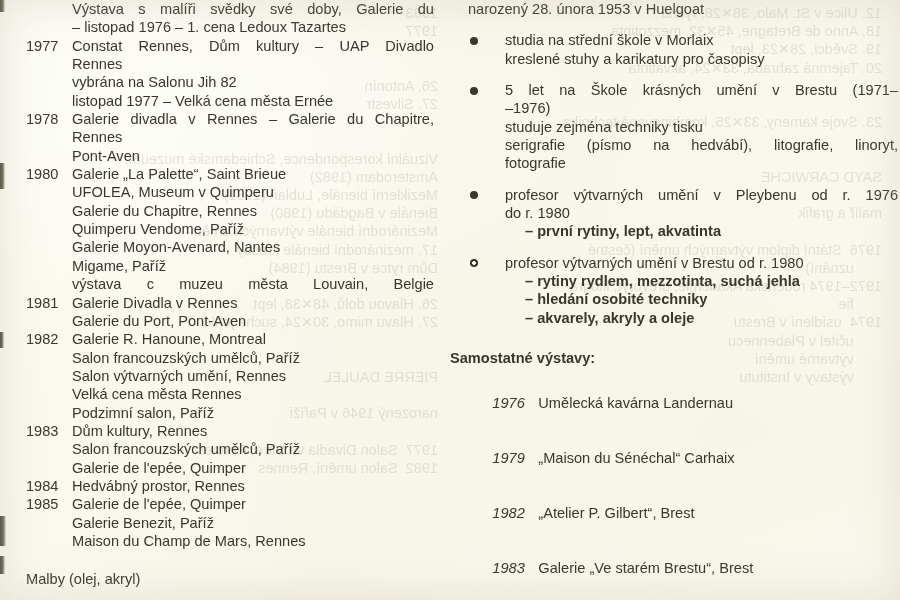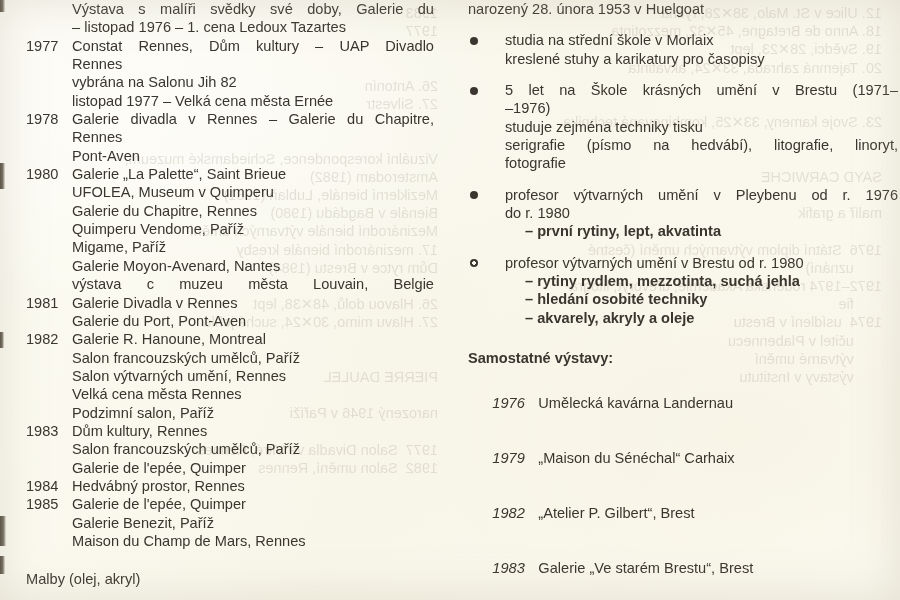--- a/index.html
+++ b/index.html
@@ -116,21 +116,21 @@
     text-align-last: justify;
     white-space: normal;
     padding-right: 2px;
   }
   .sub-line {
     white-space: pre;
     padding-left: 20px;
     font-weight: bold;
   }
   .heading {
-    margin-left: 18px;
+    margin-left: 0;
     font-weight: bold;
     margin-top: 22px;
     margin-bottom: 8px;
   }
   .listing-row {
     margin-left: 18px;
     white-space: pre;
   }
   .listing-row .ly { display: inline-block; width: 46px; font-style: italic; }
 
@@ -263,25 +263,25 @@
     <div class="entry-row">
       <span class="entry-year"></span>
       <span class="entry-body">Galerie du Chapitre, Rennes</span>
     </div>
     <div class="entry-row">
       <span class="entry-year"></span>
       <span class="entry-body">Quimperu Vendome, Paříž</span>
     </div>
     <div class="entry-row">
       <span class="entry-year"></span>
+      <span class="entry-body">Galerie Moyon-Avenard, Nantes</span>
+    </div>
+    <div class="entry-row">
+      <span class="entry-year"></span>
       <span class="entry-body">Migame, Paříž</span>
-    </div>
-    <div class="entry-row">
-      <span class="entry-year"></span>
-      <span class="entry-body">Galerie Moyon-Avenard, Nantes</span>
     </div>
     <div class="entry-row">
       <span class="entry-year"></span>
       <span class="entry-body justified">výstava c muzeu města Louvain, Belgie</span>
     </div>
 
     <div class="entry-row">
       <span class="entry-year">1981</span>
       <span class="entry-body">Galerie Divadla v Rennes</span>
     </div>

